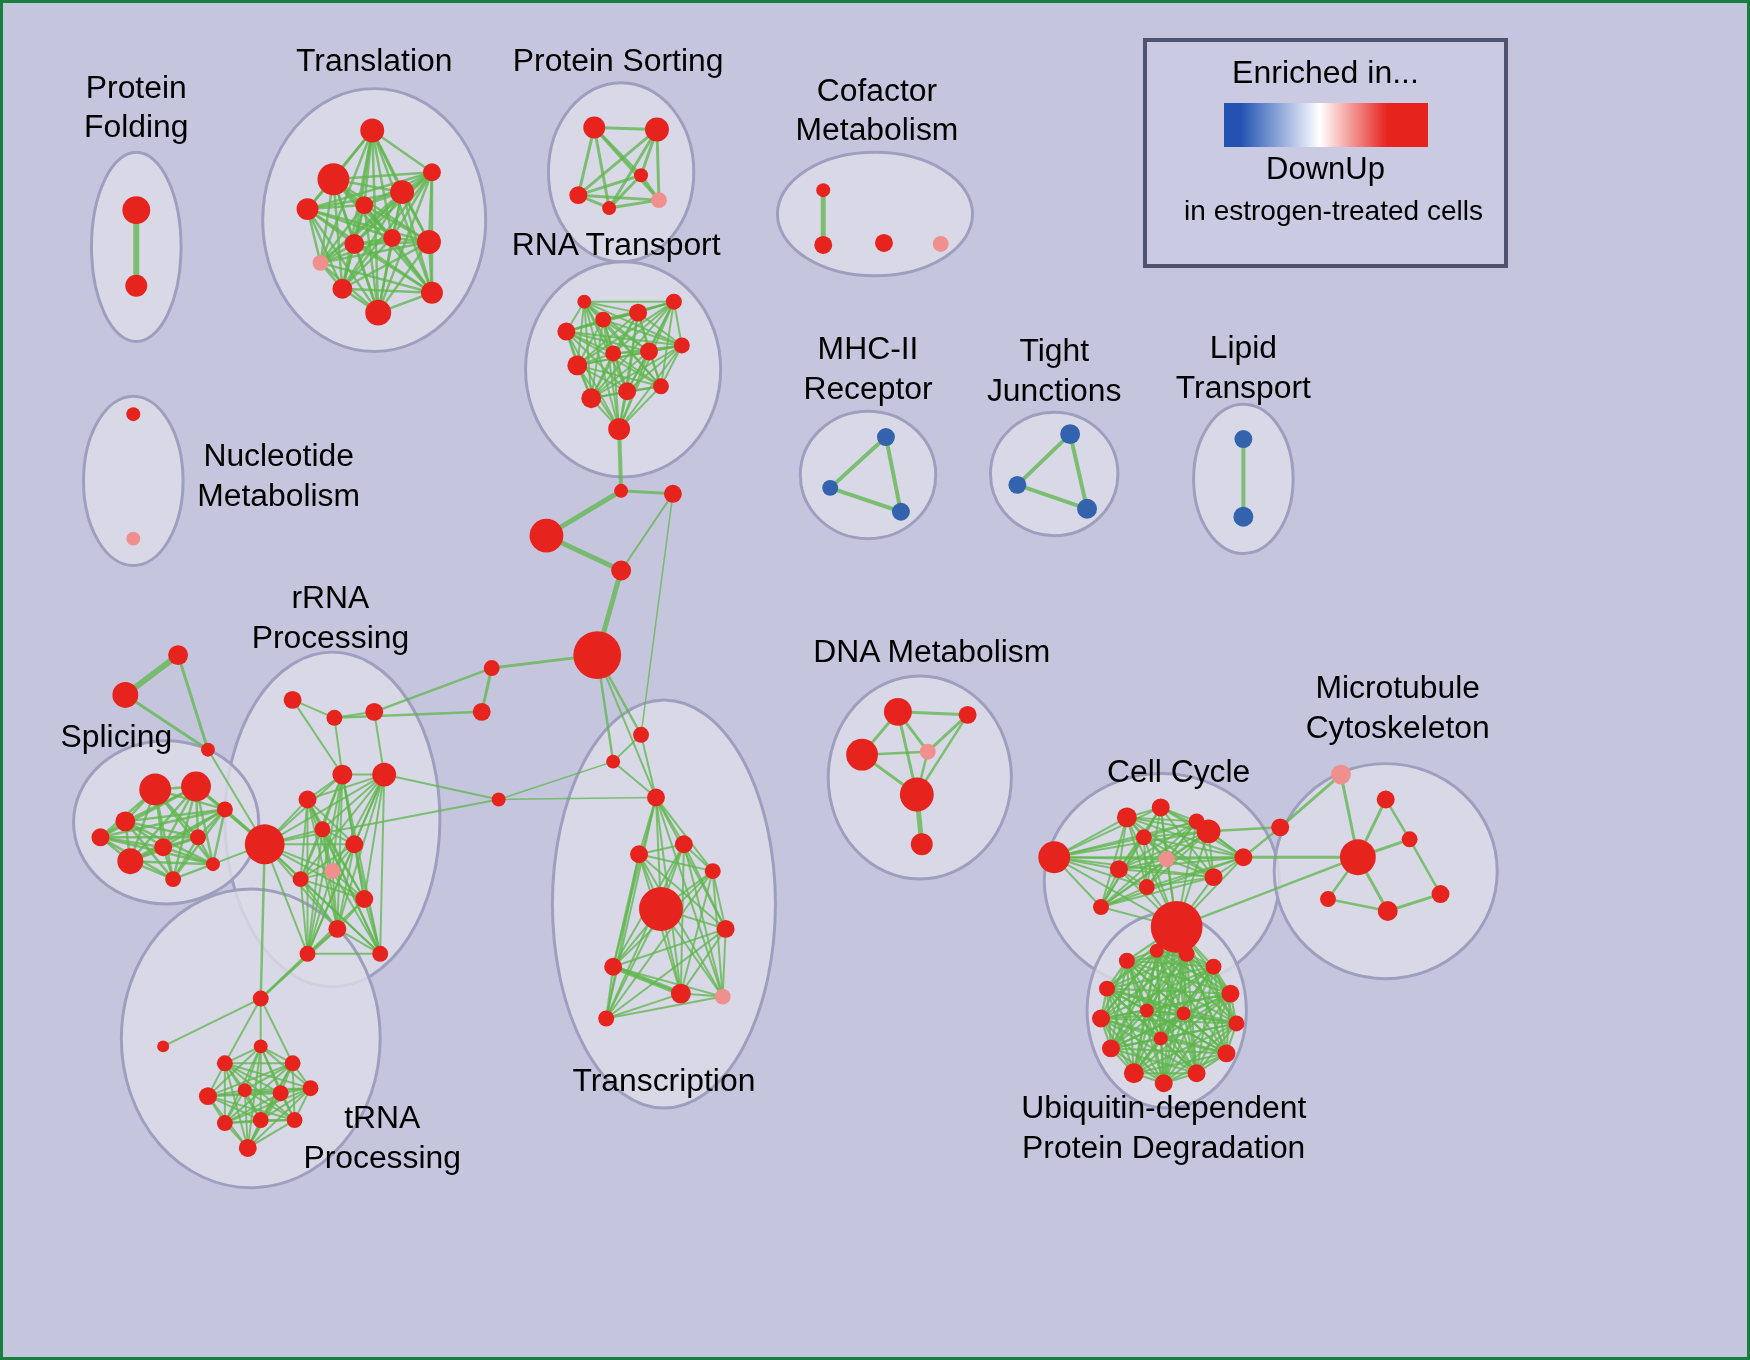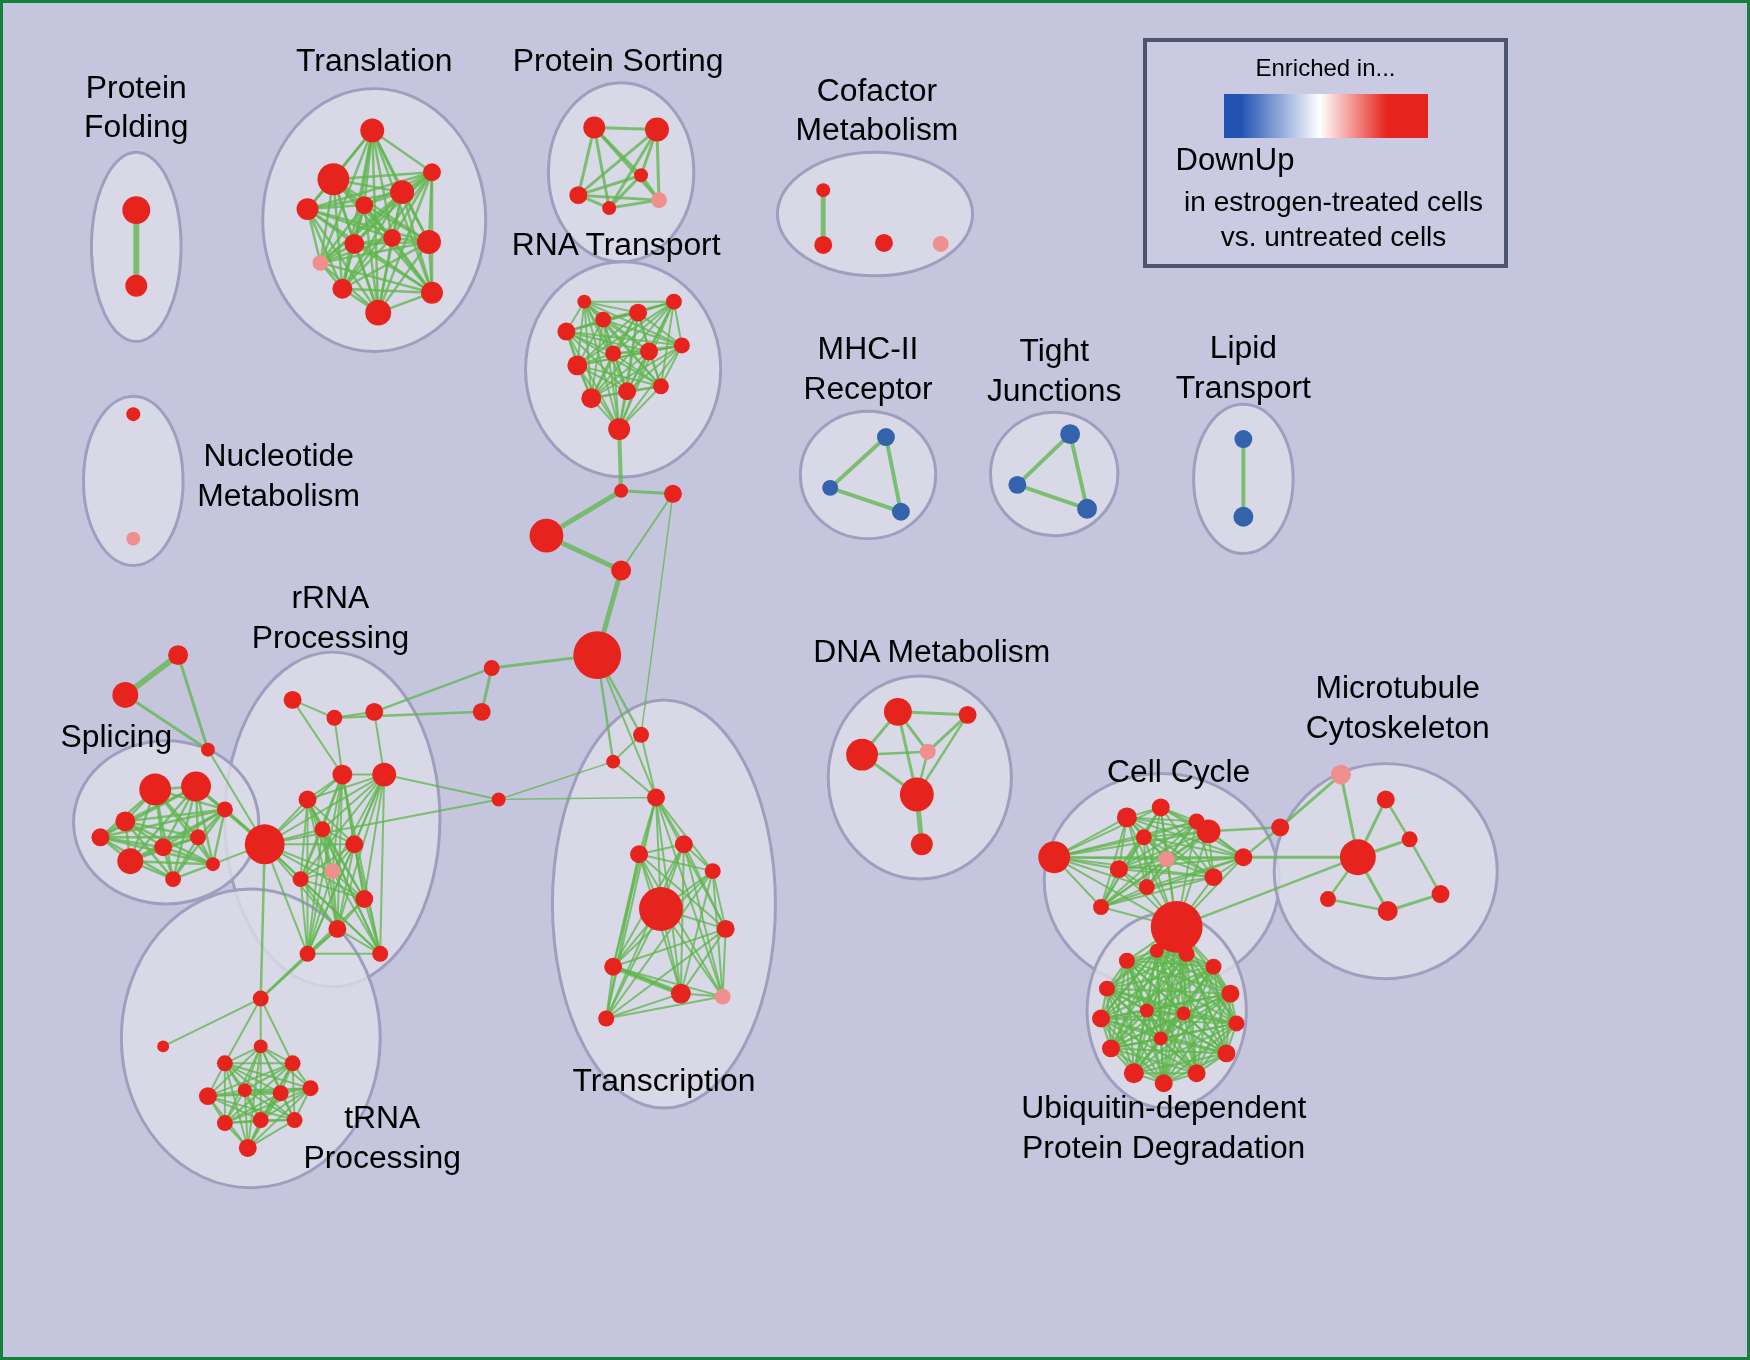--- a/index.html
+++ b/index.html
@@ -21,27 +21,27 @@
   .legend{
     position:absolute;
     left:1140px;top:35px;
     width:365px;height:230px;
     box-sizing:border-box;
     border:4px solid #4e5370;
     background:#cacbe2;
     text-align:center;
     color:#000;
   }
-  .legend-title{font-size:24px;margin-top:12px;}
+  .legend-title{font-size:32px;margin-top:12px;}
   .gradient-bar{
     width:204px;height:44px;
     margin:12px auto 4px auto;
   }
   .legend-ends{
-    display:flex;justify-content:flex-start;
+    display:flex;justify-content:center;
     width:300px;margin:2px auto 6px auto;
     font-size:31px;
   }
   .legend-sub{font-size:28px;line-height:35px;margin-left:16px;}
 </style>
 </head>
 <body>
 
 <div class="figure">
 
@@ -923,16 +923,15 @@
     </svg>
 
   <div class="legend">
     <div class="legend-title">Enriched in...</div>
     <div class="gradient-bar" style="background: linear-gradient(to right, rgb(33, 82, 178) 0%, rgb(33, 82, 178) 8%, rgb(255, 255, 255) 47%, rgb(231, 35, 30) 80%, rgb(231, 35, 30) 100%);"></div>
     <div class="legend-ends">
       <span>Down</span>
       <span>Up</span>
     </div>
     <div class="legend-sub">in estrogen-treated cells</div>
-    <div class="legend-sub">vs. untreated cells</div>
   </div>
 
 </div>
 
 </body></html>

